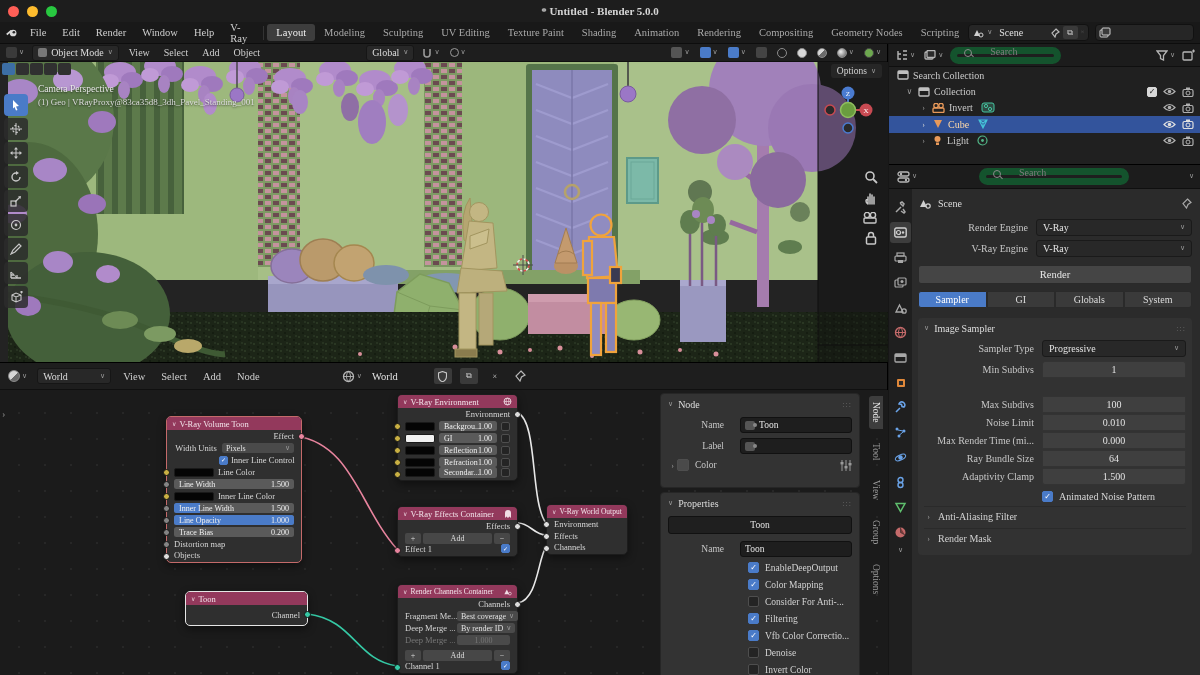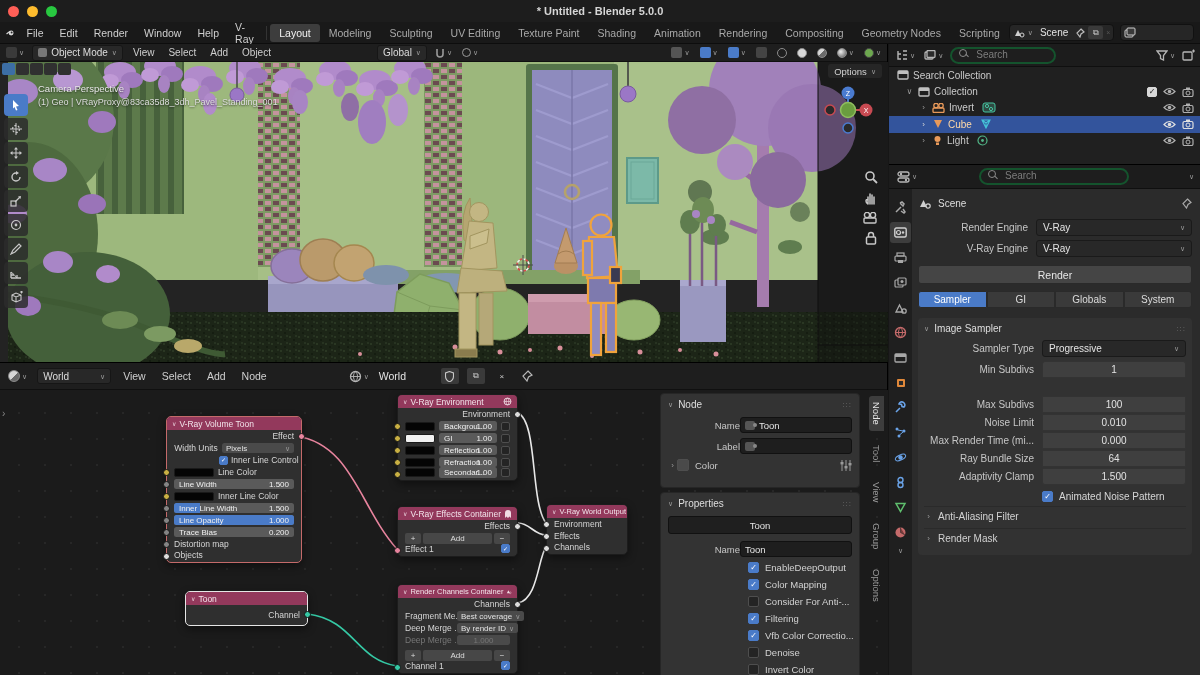--- a/index.html
+++ b/index.html
@@ -1,18 +1,18 @@
 <!DOCTYPE html>
 <html><head>
 <meta charset="utf-8">
 <style>
   *{box-sizing:border-box;margin:0;padding:0}
   html,body{background:#000}
   .app{position:relative;width:1200px;height:675px;overflow:hidden;background:#161616;
-       font-family:Liberation Sans, sans-serif;color:#c9c9c9;font-size:10px;
+       font-family:Liberation Serif, serif;color:#c9c9c9;font-size:10px;
        -webkit-user-select:none;user-select:none}
   .abs{position:absolute}
   .grow{flex:1}
   svg{display:block}
 
   
   .titlebar{left:0;top:0;width:1200px;height:22px;background:#1d1d1d;display:flex;align-items:center}
   .tl{width:11px;height:11px;border-radius:50%;margin-left:8px}
   .title{position:absolute;left:0;right:0;text-align:center;font-size:11px;font-weight:bold;color:#d6d6d6}
 
@@ -30,21 +30,21 @@
   .chev{font-size:7px;color:#999;line-height:1}
 
   
   .dd{display:inline-flex;align-items:center;gap:4px;background:#282828;border:1px solid #161616;
       border-radius:3px;height:16px;padding:0 5px;font-size:10px;color:#dddddd;white-space:nowrap}
   .cb{width:11px;height:11px;border-radius:2px;background:#242424;border:1px solid #4e4e4e;
       display:inline-flex;align-items:center;justify-content:center;flex:none}
   .cb span{display:none;color:#fff;font-size:8px;line-height:1}
   .cb.on{background:#4a7bc8;border-color:#4a7bc8}
   .cb.on span{display:block}
-  .search{display:flex;align-items:flex-start;gap:9px;background:#1e1e1e;border:2px solid #14532d;
+  .search{display:flex;align-items:flex-end;gap:18px;background:#1e1e1e;border:7px solid #14532d;
           border-radius:9px;height:17px;padding:0 7px;color:#7d7d7d}
   .mag{width:8px;height:8px;border:1.4px solid #8a8a8a;border-radius:50%;position:relative;flex:none}
   .mag::after{content:"";position:absolute;width:4px;height:1.4px;background:#8a8a8a;
               transform:rotate(45deg);right:-3px;bottom:-1px}
 
   
   .viewport{left:0;top:44px;width:888px;height:318px;background:#232323;border-right:1px solid #000}
   .vp-header{height:18px;background:#1e1e1e;border-bottom:1px solid #101010;display:flex;
              align-items:center;gap:6px;padding:0 4px;font-size:10px}
   .vp-menu{color:#cfcfcf;padding:0 4px}
@@ -142,21 +142,21 @@
   .ncb.on span{display:block}
   .addbar{flex:1;display:flex;gap:2px;height:11px}
   .addbar .b{background:#474747;border-radius:2px;display:flex;align-items:center;justify-content:center;
              font-size:8px;color:#ddd}
   .wire{fill:none;stroke-width:1.6px}
 
   
   .npanel-sec{position:absolute;background:#333333;border-radius:4px;border:1px solid #262626;
               padding:5px 7px;font-size:9.5px}
   .np-row{display:flex;align-items:center;margin-bottom:5px}
-  .np-label{width:72px;text-align:right;padding-right:0;color:#c6c6c6;flex:none}
+  .np-label{width:72px;text-align:right;padding-right:16px;color:#c6c6c6;flex:none}
   .np-field{flex:1;height:16px;background:#1e1e1e;border:1px solid #111;border-radius:3px;display:flex;
             align-items:center;gap:4px;padding:0 4px;color:#e6e6e6}
   .np-check{display:flex;align-items:center;gap:6px;margin:0 0 6px 80px;color:#d2d2d2;font-size:9.5px;
             white-space:nowrap}
   .vtabs{position:absolute;right:2px;top:27px;width:18px;bottom:0;display:flex;flex-direction:column;
          gap:8px;padding-top:6px;align-items:center}
   .vtab{writing-mode:vertical-rl;font-size:9.5px;color:#9a9a9a;padding:6px 2px;border-radius:3px 0 0 3px}
   .vtab.active{background:#3d3d3d;color:#e8e8e8}
   .node-icon{width:10px;height:9px;background:#555;border-radius:2px;position:relative;flex:none}
   .node-icon::after{content:"";position:absolute;right:-2px;top:2px;width:4px;height:4px;border-radius:50%;

